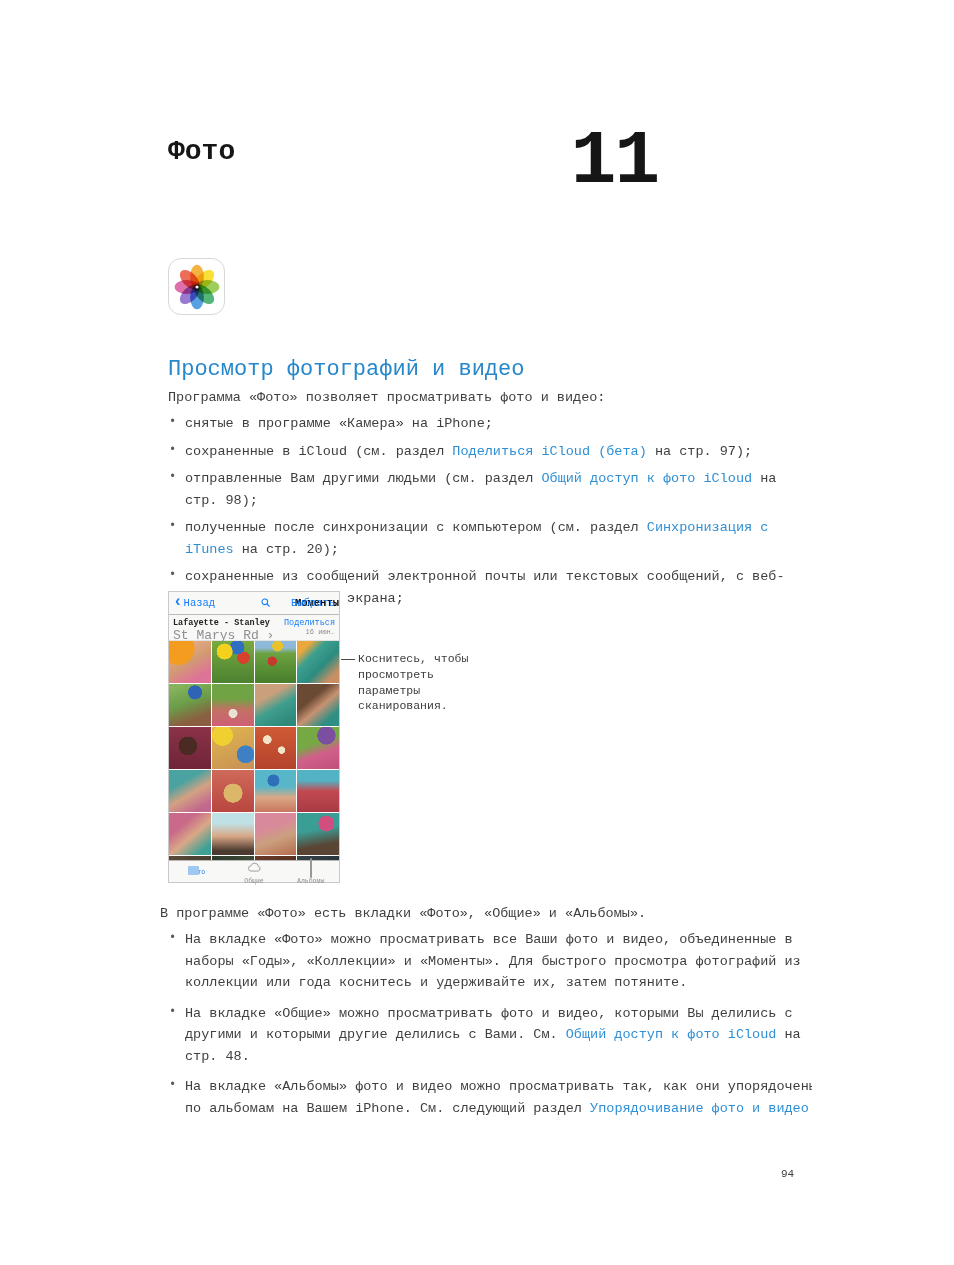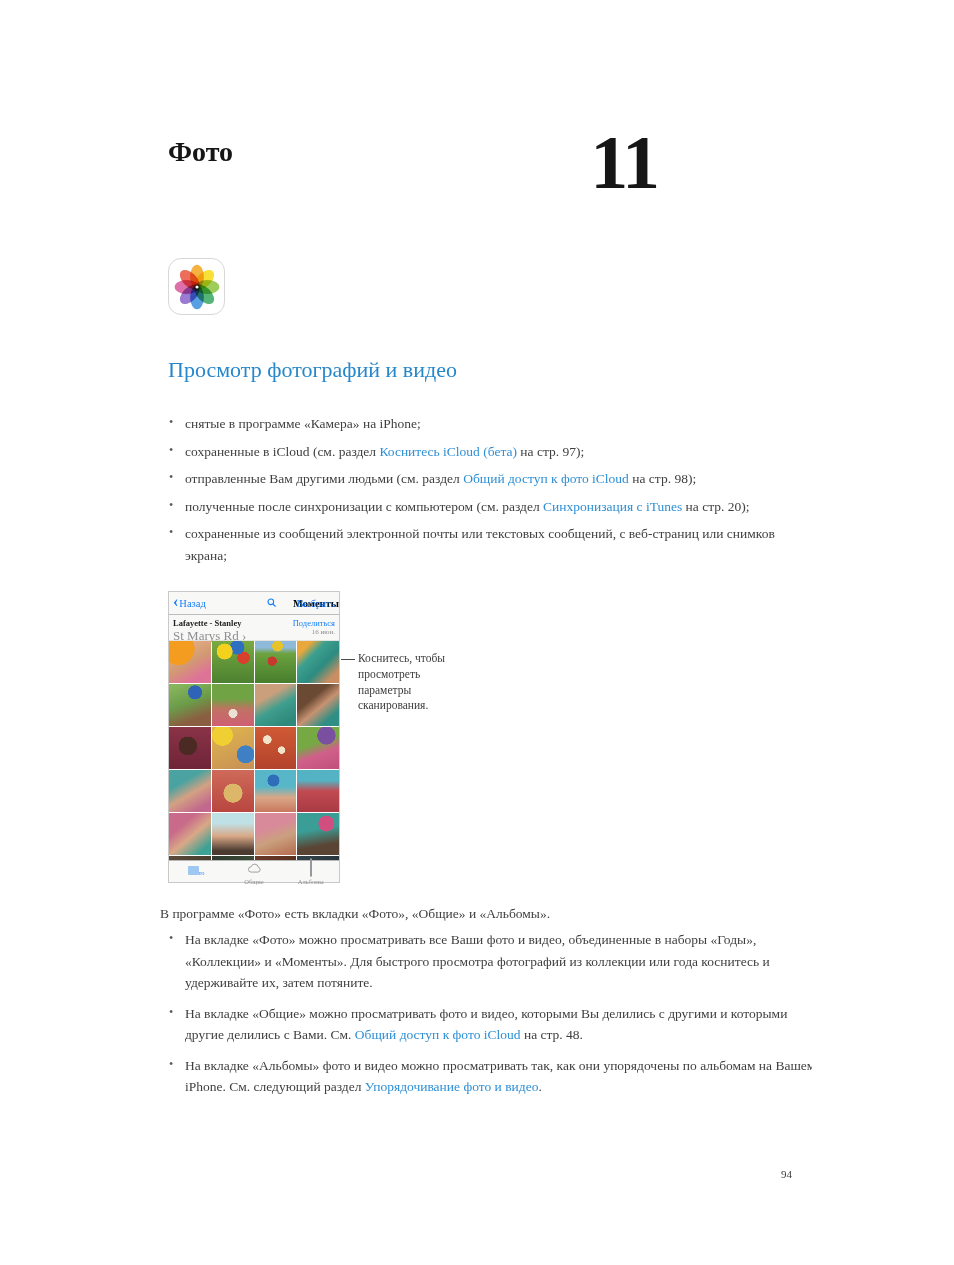--- a/index.html
+++ b/index.html
@@ -1,19 +1,19 @@
 <!DOCTYPE html>
 <html><head>
 <meta charset="utf-8">
 <style>
   * { margin:0; padding:0; box-sizing:border-box; }
   body { background:#ffffff; }
   .page {
     position:relative; width:812px; height:1265px; background:#fff; overflow:hidden;
-    color:#3f3f3f; font-family:Liberation Serif, serif;
+    color:#3f3f3f; font-family:Liberation Mono, monospace;
   }
   .chapter-title { position:absolute; left:168px; top:136px; font-size:28px; font-weight:600; color:#161616; }
   .chapter-number { position:absolute; top:124px; right:154px; font-size:76px; font-weight:600; color:#161616; line-height:1; letter-spacing:-2px; }
 
   .app-icon { position:absolute; left:168px; top:258px; width:57px; height:57px; background:#fff;
     border:1px solid #d8d8d8; border-radius:13px; display:flex; align-items:center; justify-content:center; }
 
   .section-heading { position:absolute; left:168px; top:357px; font-size:22px; font-weight:500; color:#2787cb; }
   .intro { position:absolute; left:168px; top:387px; font-size:13.5px; line-height:21px; }
 
@@ -78,24 +78,25 @@
         <ellipse cx="50" cy="27.5" rx="15" ry="26" fill="#37a862" fill-opacity="0.85" transform="rotate(135 50 50)" style="mix-blend-mode: multiply;"></ellipse>
         <ellipse cx="50" cy="27.5" rx="15" ry="26" fill="#3b8fdd" fill-opacity="0.85" transform="rotate(180 50 50)" style="mix-blend-mode: multiply;"></ellipse>
         <ellipse cx="50" cy="27.5" rx="15" ry="26" fill="#8a64c9" fill-opacity="0.85" transform="rotate(225 50 50)" style="mix-blend-mode: multiply;"></ellipse>
         <ellipse cx="50" cy="27.5" rx="15" ry="26" fill="#d8579a" fill-opacity="0.85" transform="rotate(270 50 50)" style="mix-blend-mode: multiply;"></ellipse>
         <ellipse cx="50" cy="27.5" rx="15" ry="26" fill="#e8533d" fill-opacity="0.85" transform="rotate(315 50 50)" style="mix-blend-mode: multiply;"></ellipse>
         <circle cx="50" cy="50" r="3.5" fill="#ffffff"></circle>
       </svg>
   </div>
 
   <div class="section-heading">Просмотр фотографий и видео</div>
+  <div class="intro">Программа «Фото» позволяет просматривать фото и видео:</div>
 
   <ul id="bullets1" class="bullets">
       <li class="bullet-item"><span class="dot">•</span><span>снятые в программе «Камера» на iPhone;</span></li>
-      <li class="bullet-item"><span class="dot">•</span><span>сохраненные в iCloud (см. раздел </span><a class="link" href="#">Коснитесь iCloud (бета)</a><span> на стр. 97);</span></li>
+      <li class="bullet-item"><span class="dot">•</span><span>сохраненные в iCloud (см. раздел </span><a class="link" href="#">Поделиться iCloud (бета)</a><span> на стр. 97);</span></li>
       <li class="bullet-item"><span class="dot">•</span><span>отправленные Вам другими людьми (см. раздел </span><a class="link" href="#">Общий доступ к фото iCloud</a><span> на стр. 98);</span></li>
       <li class="bullet-item"><span class="dot">•</span><span>полученные после синхронизации с компьютером (см. раздел </span><a class="link" href="#">Синхронизация с iTunes</a><span> на стр. 20);</span></li>
       <li class="bullet-item"><span class="dot">•</span><span>сохраненные из сообщений электронной почты или текстовых сообщений, с веб-страниц или снимков экрана;</span></li>
     </ul>
 
   <div class="phone">
     <div class="phone-nav">
       <span class="nav-back">
         <span class="back-chevron">‹</span>
         <span>Назад</span>

